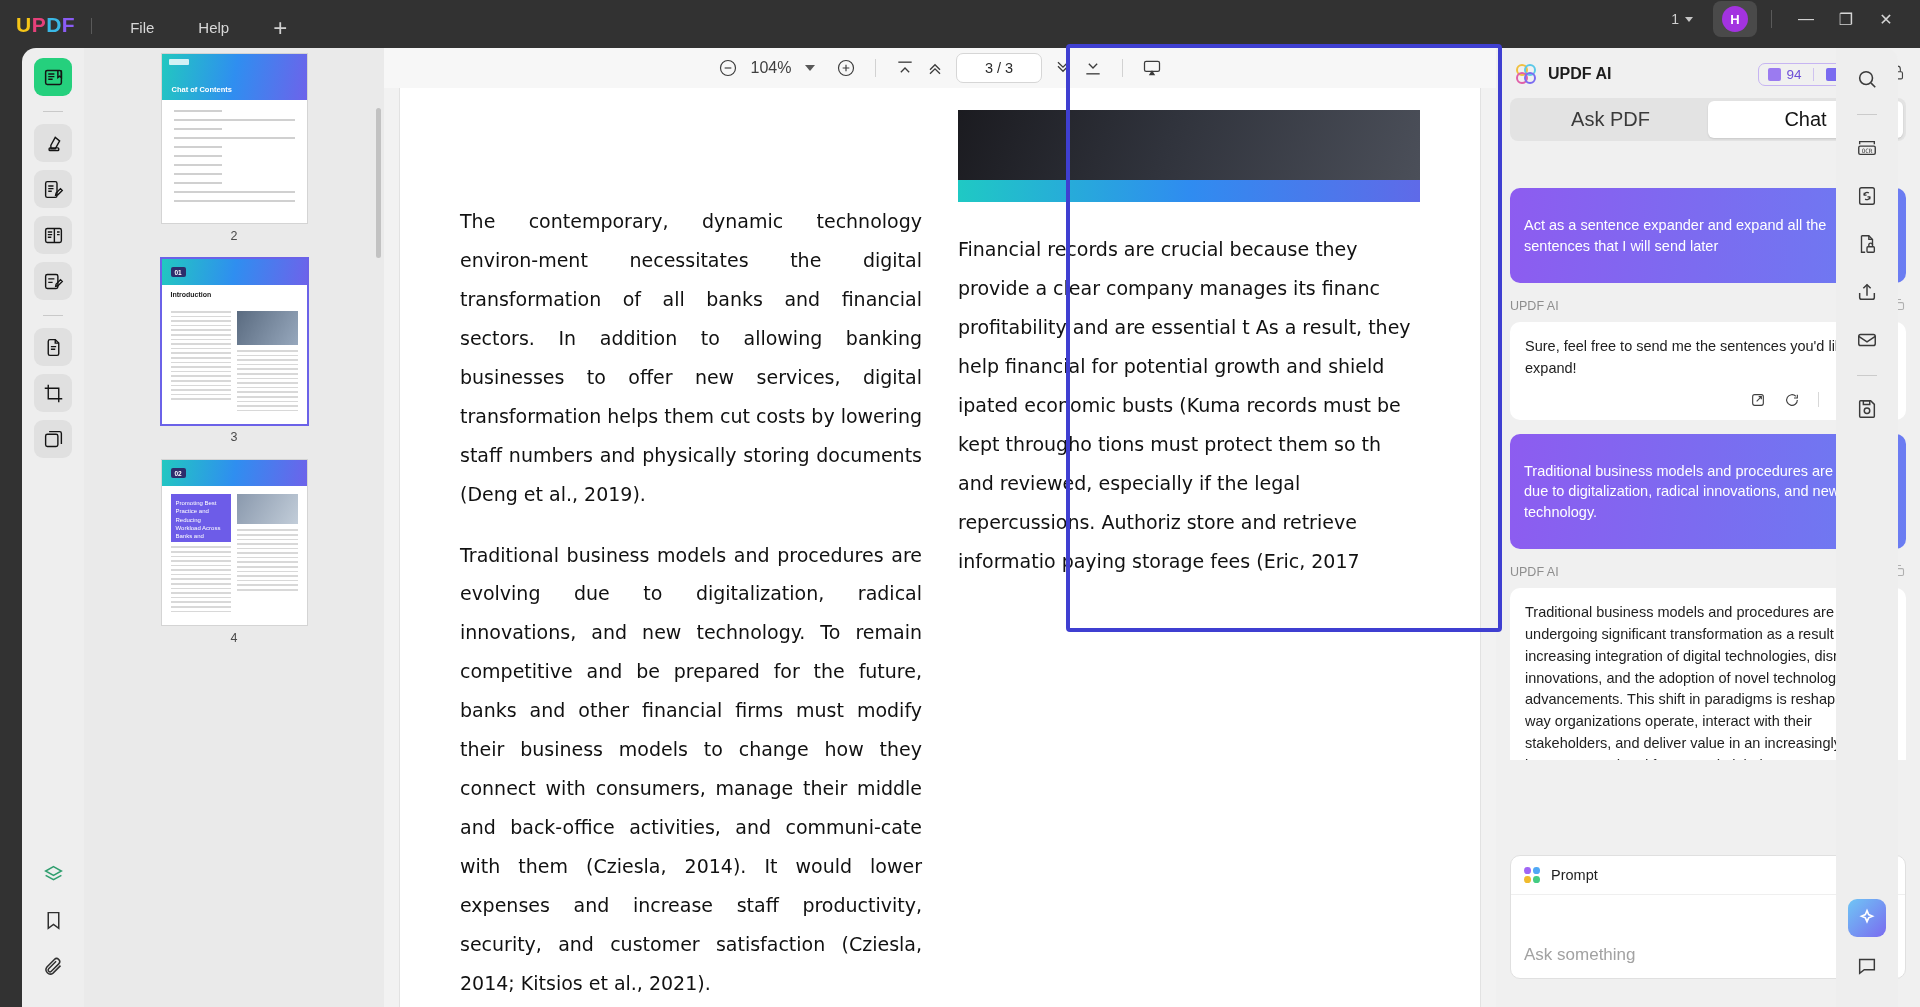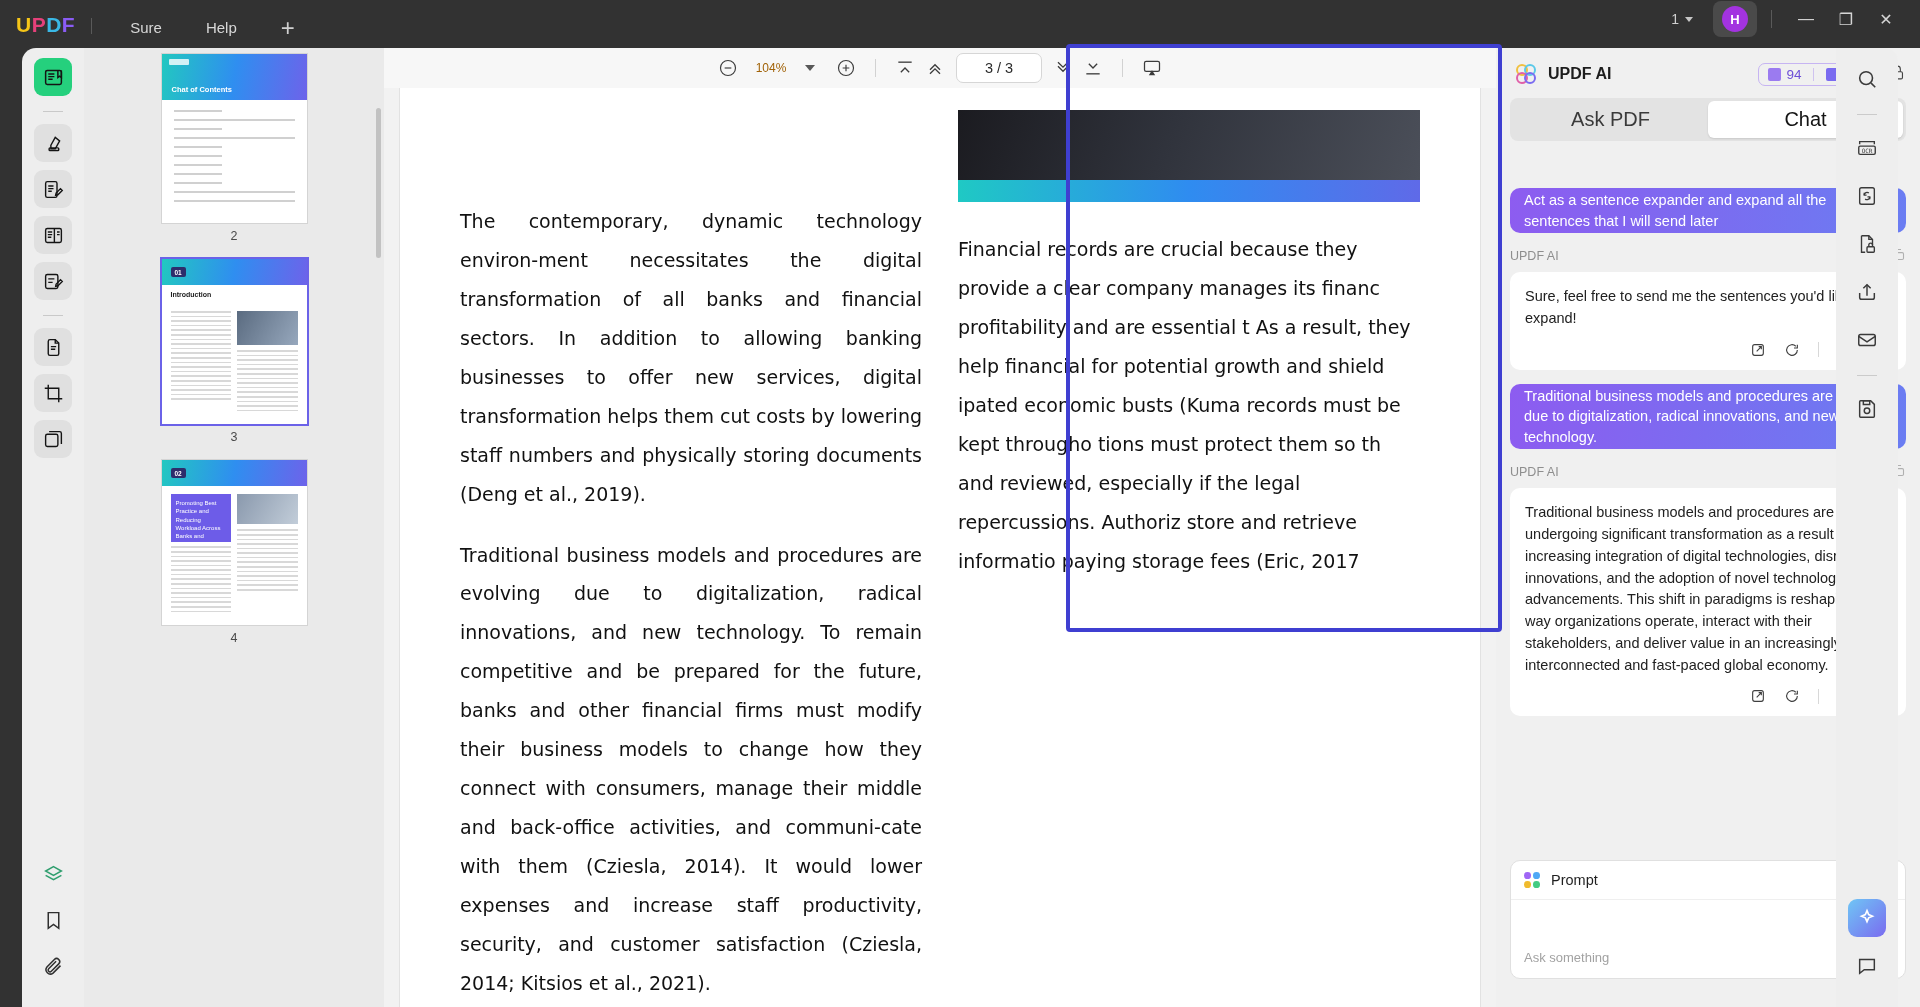--- a/index.html
+++ b/index.html
@@ -88,21 +88,21 @@
   .t-ph { width:100%; height:30px; background:linear-gradient(120deg,#8a99ad,#c2cdd9); }
   .thumb-scrollbar { position:absolute; right:3px; top:60px; width:5px; height:150px; background:#c2c2c2; border-radius:3px;}
 
   
   .doctoolbar {
     position:absolute; left:384px; top:48px; width:1112px; height:40px;
     background:#f7f7f7; display:flex; align-items:center; justify-content:center; gap:0;
   }
   .tb-icon { width:30px;height:30px;display:flex;align-items:center;justify-content:center;cursor:pointer;color:#3c3c3c;}
   .tb-icon svg { width:20px;height:20px; }
-  .zoomval { font-size:12px; color:#a16207; width:56px; text-align:center; cursor:pointer;}
+  .zoomval { font-size:16px; color:#404040; width:56px; text-align:center; cursor:pointer;}
   .caret { width:0;height:0;border-left:5px solid transparent;border-right:5px solid transparent;
            border-top:6px solid #585858; margin:0 16px 0 6px; cursor:pointer;}
   .tb-vsep { width:1px;height:18px;background:#d2d2d2;margin:0 14px;}
   .pagebox { background:#fff;border:1px solid #d6d6d6;border-radius:7px;padding:6px 0;width:86px;
              text-align:center;font-size:14.5px;color:#2b2b2b; margin:0 6px;}
 
   
   .docarea {
     position:absolute; left:384px; top:88px; width:1112px; height:919px;
     background:#f2f2f2; overflow:hidden;
@@ -139,21 +139,21 @@
   .badge-sep { width:1px;height:13px;background:#cfc3ef; }
   .ai-lock { margin-left:12px; cursor:pointer; color:#444; }
 
   .ai-tabs { display:flex; margin:4px 14px 0; background:#e3e3e3; border-radius:8px; padding:3px; }
   .ai-tab { flex:1; text-align:center; padding:7px 0; font-size:20px; color:#3a3a3a; border-radius:6px; cursor:pointer;}
   .ai-tab.active { background:#fff; color:#141414; box-shadow:0 1px 2px rgba(0,0,0,.12); }
 
   .ai-scroll { position:absolute; top:132px; left:0; width:424px; height:580px; overflow:hidden; padding:0 14px; }
   .bubble-user {
     background:linear-gradient(95deg,#8d5cf0,#7b6cf0,#6a7df2); color:#fff; border-radius:10px;
-    padding:2px 14px; font-size:14.5px; line-height:1.42; margin:8px 0 14px;
+    padding:27px 14px; font-size:14.5px; line-height:1.42; margin:8px 0 14px;
   }
   .ai-label { font-size:12.5px; color:#8e8e8e; margin-bottom:7px; display:flex; align-items:center; }
   .copy-ico { margin-left:auto; cursor:pointer; opacity:.65; }
   .bubble-ai { background:#fff; border-radius:10px; padding:14px 15px 8px; margin-bottom:14px; }
   .bubble-ai p { font-size:14.5px; line-height:1.5; color:#212121; }
   .ai-actions { display:flex; align-items:center; justify-content:flex-end; gap:18px; padding:12px 4px 4px; }
   .act { cursor:pointer; color:#3f3f3f; display:flex; }
   .act svg { width:16px; height:16px; }
   .act-sep { width:1px; height:15px; background:#d8d8d8; }
 
@@ -162,21 +162,21 @@
   .comp-top { display:flex; align-items:center; padding:11px 13px; border-bottom:1px solid #efefef; cursor:pointer;}
   .dots { width:16px;height:16px;display:grid;grid-template-columns:1fr 1fr;gap:2.5px;margin-right:11px;flex:none;}
   .dots i { border-radius:50%; }
   .dots i:nth-child(1){background:#a066f5;}
   .dots i:nth-child(2){background:#4fa8f5;}
   .dots i:nth-child(3){background:#f0bb2e;}
   .dots i:nth-child(4){background:#44cc83;}
   .comp-label { font-size:14.5px; color:#1f1f1f;text-align:center; }
   .comp-caret { margin-left:auto; width:0;height:0;border-left:5px solid transparent;border-right:5px solid transparent;border-top:6px solid #7b7b7b;}
   .comp-bot { display:flex; align-items:center; padding:13px 13px; }
-  .comp-input { border:none; outline:none; flex:1; font-size:13px; color:#1b1b1b; font-family:"Liberation Sans",sans-serif;margin-top:37px;}
+  .comp-input { border:none; outline:none; flex:1; font-size:17px; color:#1b1b1b; font-family:"Liberation Sans",sans-serif;margin-top:37px;}
   .comp-input::placeholder { color:#a2a2a2; }
   .send { color:#5b6bf0; cursor:pointer; display:flex; }
 
   
   .rightrail {
     position:absolute; right:22px; top:48px; width:62px; height:959px;
     background:#eeeeee; border-radius:0 14px 0 0; padding-top:12px;
     display:flex; flex-direction:column; align-items:center;
   }
   .rrail-btn { width:38px;height:38px;display:flex;align-items:center;justify-content:center;
@@ -192,21 +192,21 @@
 <div class="app">
 
   <div class="titlebar">
     <div class="logo">
       <span>U</span>
       <span>P</span>
       <span>D</span>
       <span>F</span>
     </div>
     <div class="title-sep"></div>
-    <div class="menu-item">Sure</div>
+    <div class="menu-item">File</div>
     <div class="menu-item">Help</div>
 
     <div class="new-tab">+</div>
 
     <div class="tb-right">
       <div class="win-count">
         <span>1</span>
         <span class="chev"></span>
       </div>
       <div class="avatar-wrap">

